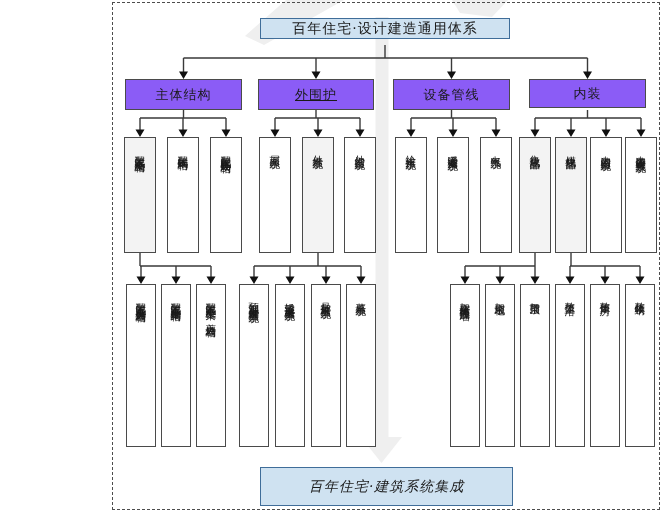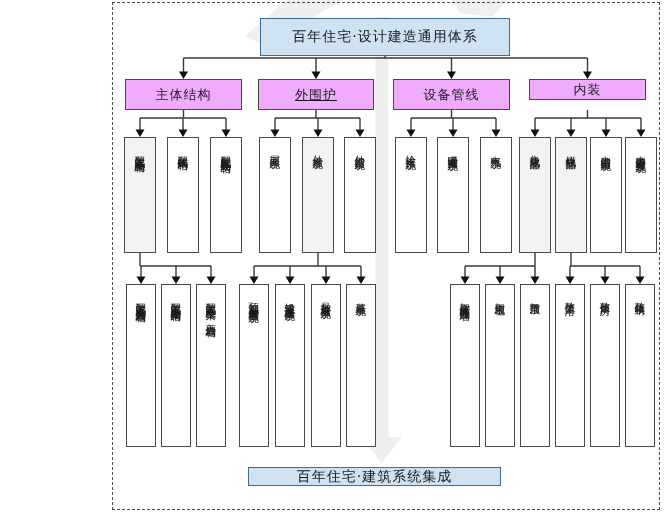--- a/index.html
+++ b/index.html
@@ -16,21 +16,21 @@
     background:var(--label_bg,#e8e8e8);display:flex;align-items:center;justify-content:center;
     font-size:13px;letter-spacing:1px;
   }
   .bluebox{
     position:absolute;background:var(--node_blue,#cfe2f1);
     border:1.2px solid var(--node_blue_border,#3f6d99);box-sizing:border-box;
     display:flex;align-items:center;justify-content:center;
     font-size:14px;font-weight:500;letter-spacing:1px;
   }
   .l2box{
-    position:absolute;background:#f0abfc;border:1px solid #4a4a4a;box-sizing:border-box;
+    position:absolute;background:#8b5cf6;border:1px solid #4a4a4a;box-sizing:border-box;
     display:flex;align-items:center;justify-content:center;font-size:13px;letter-spacing:1px;
   }
   .vbox{
     position:absolute;background:#fff;border:1px solid #4a4a4a;box-sizing:border-box;
     display:flex;justify-content:center;align-items:flex-start;padding-top:9px;
   }
   .vbox.shaded{background:var(--shaded_fill,#f3f3f3);}
   .vtext{
     writing-mode:vertical-lr;text-orientation:upright;
     font-size:10.5px;line-height:1;letter-spacing:1px;white-space:pre;
@@ -52,25 +52,25 @@
   </svg>
 
   <svg id="wires" width="666" height="517">
       <path d="M385 45 L385 58 M183.5 58 L587.5 58 M183.5 58 L183.5 73 M183.5 110 L183.5 118 M140 118 L226 118 M140 118 L140 131 M140 253 L140 266 M140 266 L211 266 M141 266 L141 278 M176 266 L176 278 M211 266 L211 278 M183 118 L183 131 M226 118 L226 131 M316 58 L316 73 M316 110 L316 118 M275 118 L360 118 M275 118 L275 131 M318 118 L318 131 M318 253 L318 266 M254 266 L361 266 M254 266 L254 278 M290 266 L290 278 M326 266 L326 278 M361 266 L361 278 M360 118 L360 131 M451.5 58 L451.5 73 M451.5 110 L451.5 118 M411 118 L496 118 M411 118 L411 131 M453 118 L453 131 M496 118 L496 131 M587.5 58 L587.5 73 M587.5 110 L587.5 118 M535 118 L641 118 M535 118 L535 131 M535 253 L535 266 M465 266 L535 266 M465 266 L465 278 M500 266 L500 278 M535 266 L535 278 M571 118 L571 131 M571 253 L571 266 M570 266 L640 266 M570 266 L570 278 M605 266 L605 278 M640 266 L640 278 M606 118 L606 131 M641 118 L641 131" stroke="var(--wire,#3a3a3a)" stroke-width="1.4" fill="none"></path>
       <path d="M179 71.5 L188 71.5 L183.5 79 Z M135.5 129.5 L144.5 129.5 L140 137 Z M136.5 276.5 L145.5 276.5 L141 284 Z M171.5 276.5 L180.5 276.5 L176 284 Z M206.5 276.5 L215.5 276.5 L211 284 Z M178.5 129.5 L187.5 129.5 L183 137 Z M221.5 129.5 L230.5 129.5 L226 137 Z M311.5 71.5 L320.5 71.5 L316 79 Z M270.5 129.5 L279.5 129.5 L275 137 Z M313.5 129.5 L322.5 129.5 L318 137 Z M249.5 276.5 L258.5 276.5 L254 284 Z M285.5 276.5 L294.5 276.5 L290 284 Z M321.5 276.5 L330.5 276.5 L326 284 Z M356.5 276.5 L365.5 276.5 L361 284 Z M355.5 129.5 L364.5 129.5 L360 137 Z M447 71.5 L456 71.5 L451.5 79 Z M406.5 129.5 L415.5 129.5 L411 137 Z M448.5 129.5 L457.5 129.5 L453 137 Z M491.5 129.5 L500.5 129.5 L496 137 Z M583 71.5 L592 71.5 L587.5 79 Z M530.5 129.5 L539.5 129.5 L535 137 Z M460.5 276.5 L469.5 276.5 L465 284 Z M495.5 276.5 L504.5 276.5 L500 284 Z M530.5 276.5 L539.5 276.5 L535 284 Z M566.5 129.5 L575.5 129.5 L571 137 Z M565.5 276.5 L574.5 276.5 L570 284 Z M600.5 276.5 L609.5 276.5 L605 284 Z M635.5 276.5 L644.5 276.5 L640 284 Z M601.5 129.5 L610.5 129.5 L606 137 Z M636.5 129.5 L645.5 129.5 L641 137 Z " fill="#111"></path>
     </svg>
 
   <div id="frame"></div>
 
 
-  <div class="bluebox" style="left:260px;top:18px;width:250px;height:38px;">
+  <div class="bluebox" style="left:260px;top:18px;width:250px;height:21px;">
     <span>百年住宅·设计建造通用体系</span>
   </div>
 
-  <div class="bluebox" style="left:248px;top:467px;width:253px;height:19px;">
+  <div class="bluebox" style="left:260px;top:467px;width:253px;height:39px;font-style:italic;">
     <span>百年住宅·建筑系统集成</span>
   </div>
 
 <div class="l2box" style="left: 125px; top: 79px; width: 117px; height: 31px;">
       <span class="">主体结构</span>
     </div>
     <div class="vbox shaded" style="left: 124px; top: 137px; width: 32px; height: 116px;">
       <span class="vtext">装配式混凝土结构</span>
     </div>
     <div class="vbox" style="left: 126px; top: 284px; width: 30px; height: 163px;">
@@ -117,21 +117,21 @@
     </div>
     <div class="vbox" style="left: 395px; top: 137px; width: 32px; height: 116px;">
       <span class="vtext">给排水系统</span>
     </div>
     <div class="vbox" style="left: 437px; top: 137px; width: 32px; height: 116px;">
       <span class="vtext">暖通空调系统</span>
     </div>
     <div class="vbox" style="left: 480px; top: 137px; width: 32px; height: 116px;">
       <span class="vtext">电气系统</span>
     </div>
-    <div class="l2box" style="left: 529px; top: 79px; width: 117px; height: 21px;">
+    <div class="l2box" style="left: 529px; top: 79px; width: 117px; height: 29px;">
       <span class="">内装</span>
     </div>
     <div class="vbox shaded" style="left: 519px; top: 137px; width: 32px; height: 116px;">
       <span class="vtext">集成化部品</span>
     </div>
     <div class="vbox" style="left: 450px; top: 284px; width: 30px; height: 163px;">
       <span class="vtext">架空墙体与轻质隔墙</span>
     </div>
     <div class="vbox" style="left: 485px; top: 284px; width: 30px; height: 163px;">
       <span class="vtext">架空地板</span>

